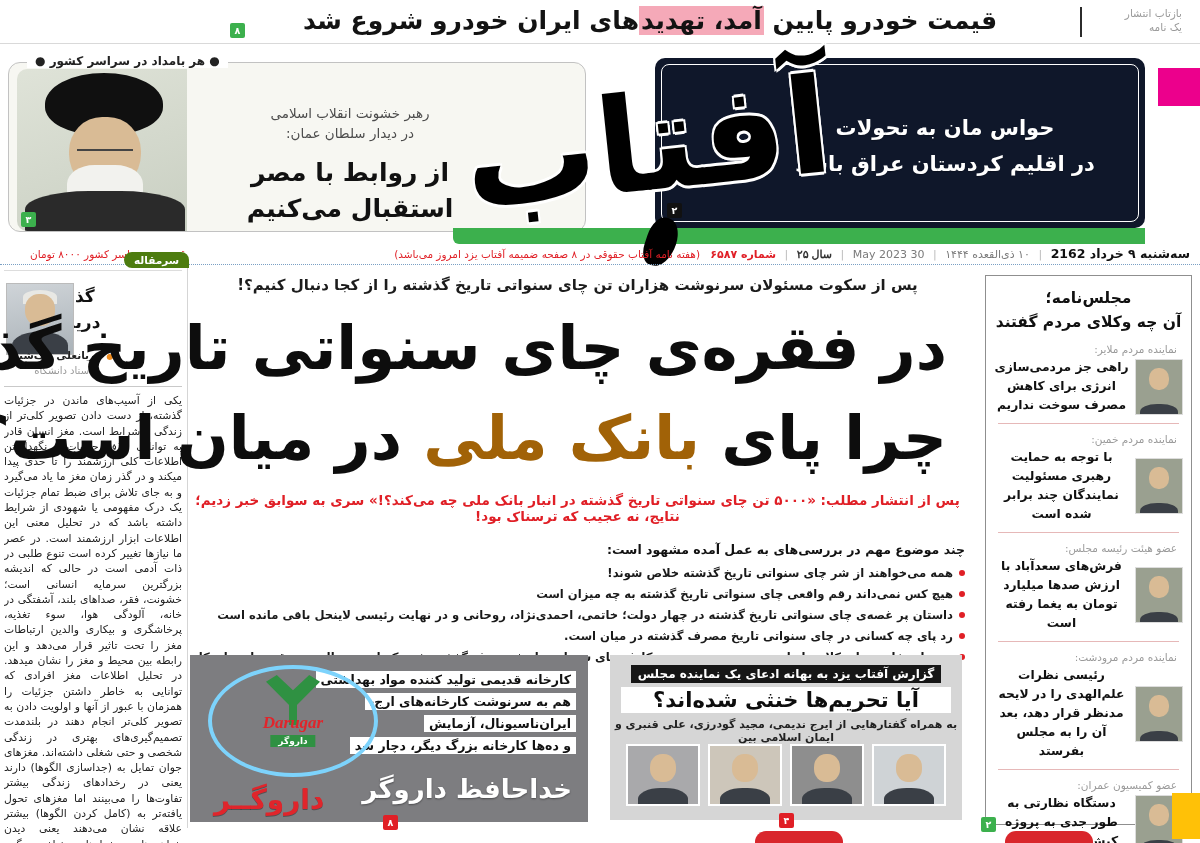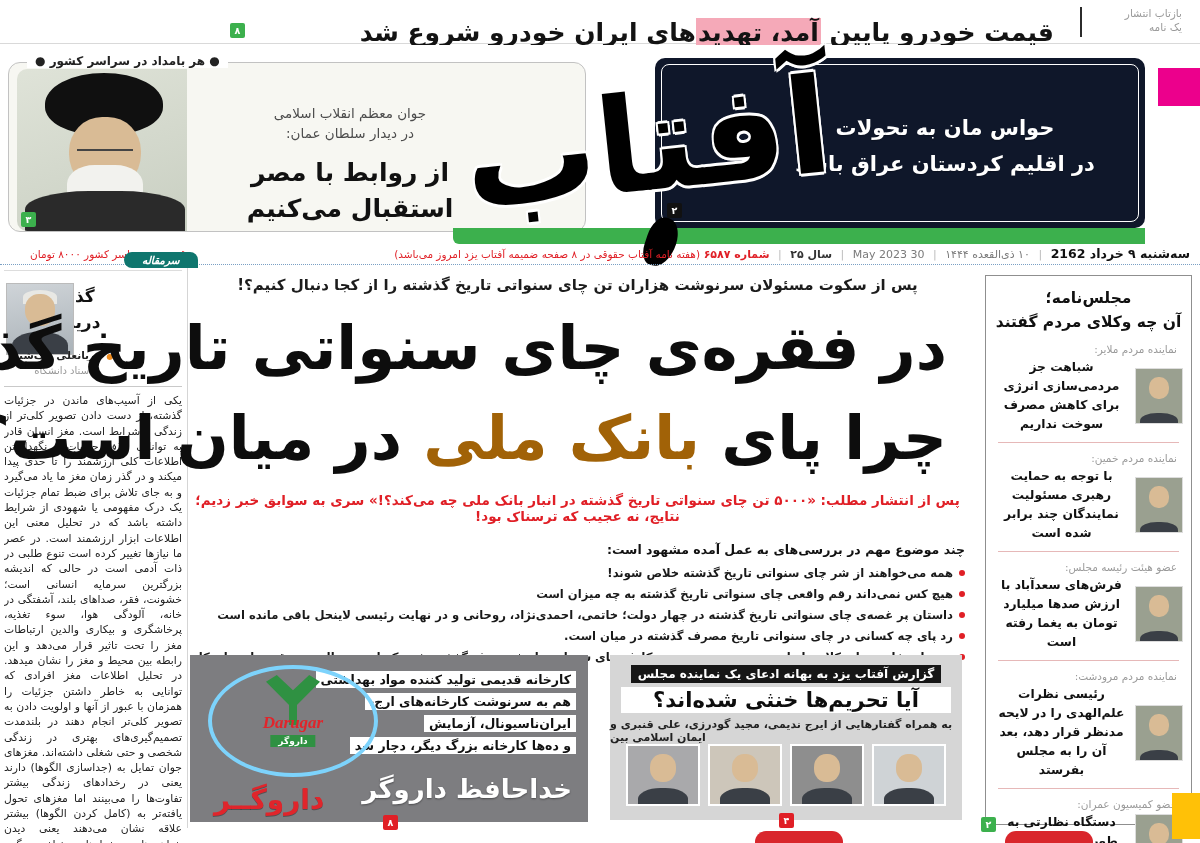--- a/index.html
+++ b/index.html
@@ -3,21 +3,21 @@
 <meta charset="utf-8">
 <style>
   html,body{margin:0;padding:0;background:#fff;}
   *{box-sizing:border-box;font-family:"DejaVu Sans",sans-serif;}
   #root{position:relative;width:1200px;height:843px;background:#fff;overflow:hidden;direction:rtl;}
 
   
   .banner{position:absolute;top:0;left:0;width:1200px;height:44px;border-bottom:1px solid #d9d9d9;background:#fff;}
   .banner-tag{position:absolute;top:6px;right:18px;width:90px;text-align:right;color:#9a9a9a;font-size:10.5px;line-height:14px;}
   .banner-vsep{position:absolute;top:7px;right:118px;width:2px;height:30px;background:#2b2b2b;}
-  .banner-headline{position:absolute;top:2px;right:130px;left:230px;margin:16px;font-size:25px;font-weight:bold;color:#131313;text-align:right;white-space:nowrap;letter-spacing:-0.5px;}
+  .banner-headline{position:absolute;top:2px;right:130px;left:230px;margin:4px;font-size:25px;font-weight:bold;color:#131313;text-align:center;white-space:nowrap;letter-spacing:-0.5px;}
   .banner-headline mark{background:#f5a9b8;color:#131313;padding:0 2px;}
   .badge{display:inline-block;min-width:15px;height:15px;line-height:15px;text-align:center;font-size:9.5px;font-weight:bold;color:#fff;border-radius:2px;}
   .badge.green{background:#3cb04d;}
   .badge.red{background:#e01f26;}
   .badge.black{background:#111;}
   .banner-badge{position:absolute;top:23px;right:955px;}
 
   
   .masthead{position:absolute;top:45px;left:0;width:1200px;height:200px;background:#fff;}
   .leader-box{position:absolute;top:17px;right:614px;width:578px;height:170px;border:1px solid #c2c2c2;border-radius:12px;background:#f7f7f2;}
@@ -42,28 +42,28 @@
   .logo{position:absolute;top:-12px;right:368px;width:260px;height:230px;font-size:132px;font-weight:bold;color:#000;
         transform:rotate(-6deg);line-height:210px;text-align:center;letter-spacing:-6px;
         text-shadow:-2px -2px 0 #fff,2px -2px 0 #fff,-2px 2px 0 #fff,2px 2px 0 #fff,0 3px 0 #fff,0 -3px 0 #fff;}
   .logo-tail{position:absolute;top:172px;right:524px;width:30px;height:50px;background:#000;border-radius:50% 50% 60% 40%;transform:rotate(18deg);}
 
   
   .dateline{position:absolute;top:245px;left:0;width:1200px;height:20px;border-bottom:1px dotted #7aa0c4;font-size:11px;color:#7a7a7a;}
   .dateline .right-group{position:absolute;right:10px;top:1px;white-space:nowrap;}
   .dateline .sep{color:#bbb;margin:0 5px;}
   .d-fa{font-weight:bold;color:#111;font-size:12.5px;}
-  .d-year{font-weight:bold;color:#333;}
+  .d-year{font-weight:bold;color:#333;font-family:Liberation Serif, serif;}
   .d-issue{font-weight:bold;color:#e01f26;}
   .d-note{position:absolute;right:500px;top:3px;color:#e01f26;font-size:10.5px;}
   .d-price{position:absolute;left:30px;top:3px;color:#e01f26;font-size:10.5px;}
 
   
   .editorial{position:absolute;top:252px;right:1018px;width:178px;height:580px;}
-  .ed-pill{position:absolute;top:0;left:120px;background:#0f766e;color:#fff;font-size:10.5px;font-weight:bold;border-radius:9px 9px 0 9px;padding:2px 18px;font-style:italic;}
+  .ed-pill{position:absolute;top:0;left:120px;background:#4d7c0f;color:#fff;font-size:10.5px;font-weight:bold;border-radius:9px 9px 0 9px;padding:2px 10px;}
   .ed-box{position:absolute;top:18px;right:0;width:178px;height:575px;border-top:1px solid #ddd;}
   .ed-head{position:relative;height:110px;}
   .ed-title{position:absolute;top:12px;right:72px;left:0;text-align:center;font-size:17px;font-weight:bold;line-height:26px;color:#111;}
   .ed-photo{position:absolute;top:12px;left:2px;width:68px;height:72px;border:1px solid #bbb;background:linear-gradient(170deg,#cfd4d8,#aab2b8);overflow:hidden;}
   .av-head{position:absolute;top:10px;left:50%;transform:translateX(-50%);width:30px;height:32px;background:#d9bb95;border-radius:46%;}
   .av-hair{position:absolute;top:6px;left:50%;transform:translateX(-50%);width:34px;height:14px;background:#e8e8e4;border-radius:50% 50% 0 0;}
   .av-body{position:absolute;bottom:-8px;left:50%;transform:translateX(-50%);width:56px;height:30px;background:#3a3f46;border-radius:45% 45% 0 0;}
   .ed-author{position:absolute;top:78px;right:60px;left:0;text-align:center;font-size:10.5px;font-weight:bold;color:#222;}
   .ed-author::before{content:"●";color:#f08c1e;font-size:8px;margin-left:4px;}
   .ed-role{position:absolute;top:94px;right:60px;left:0;text-align:center;font-size:10px;color:#999;}
@@ -95,21 +95,21 @@
   .dg-palm2{position:absolute;top:22px;left:50%;transform:translateX(-50%);width:8px;height:34px;background:#2f9142;}
   .dg-en{position:absolute;top:44px;left:0;right:0;text-align:center;color:#e0252b;font-family:"Liberation Serif",serif;font-style:italic;font-weight:bold;font-size:17px;}
   .dg-fa-chip{position:absolute;top:66px;left:50%;transform:translateX(-50%);background:#2f9142;color:#fff;font-size:9px;font-weight:bold;padding:1px 8px;}
   .dg-bigword{position:absolute;bottom:6px;left:24px;color:#e0252b;font-size:28px;font-weight:bold;letter-spacing:1px;text-shadow:0 1px 0 rgba(0,0,0,.35);}
   .dg-badge{position:absolute;bottom:-8px;right:190px;}
 
   
   .sanctions{position:absolute;top:655px;right:238px;width:352px;height:165px;background:#d6d6d6;}
   .sa-kicker{margin:10px auto 0;width:310px;background:#161616;color:#fff;font-size:12px;font-weight:bold;text-align:center;padding:2px 0;}
   .sa-headline{margin:4px auto 0;width:330px;background:#fff;color:#0d0d0d;font-size:21px;font-weight:bold;text-align:center;padding:1px 12px;letter-spacing:-0.5px;}
-  .sa-subhead{margin-top:5px;text-align:left;font-size:11px;font-weight:bold;color:#222;}
+  .sa-subhead{margin-top:5px;text-align:center;font-size:11px;font-weight:bold;color:#222;}
   .sa-photos{position:absolute;bottom:14px;right:16px;left:16px;display:flex;flex-direction:row;justify-content:space-between;}
   .sa-photo{position:relative;width:74px;height:62px;border:2px solid #fff;overflow:hidden;}
   .sa-photo .av-head{width:26px;height:28px;top:8px;}
   .sa-photo .av-body{width:50px;height:24px;}
   .p1{background:#cfd3d6;} .p2{background:#8e8e8e;} .p3{background:#cdc6ba;} .p4{background:#a9a9ab;}
   .sa-badge{position:absolute;bottom:-8px;right:168px;}
 
   
   .majles{position:absolute;top:275px;right:8px;width:207px;height:550px;border:1.5px solid #8f8f8f;background:#fff;padding:8px 8px 0;}
   .mj-title{text-align:center;font-weight:bold;color:#111;font-size:15.5px;line-height:24px;margin-top:2px;}
@@ -150,21 +150,21 @@
       <div class="leader-tagline">● هر بامداد در سراسر کشور ●</div>
       <div class="leader-photo">
         <div class="kh-turban"></div>
         <div class="kh-face"></div>
         <div class="kh-glasses"></div>
         <div class="kh-beard"></div>
         <div class="kh-robe"></div>
         <span class="badge green leader-photo-badge">۳</span>
       </div>
       <div class="leader-kicker">
-        <div>جوان معظم انقلاب اسلامی</div>
+        <div>رهبر خشونت انقلاب اسلامی</div>
         <div>در دیدار سلطان عمان:</div>
       </div>
       <div class="leader-headline">
         <div>از روابط با مصر</div>
         <div>استقبال می‌کنیم</div>
       </div>
     </div>
 
     <div class="green-strip"></div>
 
@@ -285,21 +285,21 @@
       <div>آن چه وکلای مردم گفتند</div>
     </div>
 
     <div class="mj-item">
       <div class="mj-label">نماینده مردم ملایر:</div>
       <div class="mj-row">
         <div class="mj-photo">
             <div class="av-head"></div>
             <div class="av-body"></div>
           </div>
-        <div class="mj-headline">شباهت جز مردمی‌سازی انرژی برای کاهش مصرف سوخت نداریم</div>
+        <div class="mj-headline">راهی جز مردمی‌سازی انرژی برای کاهش مصرف سوخت نداریم</div>
       </div>
     </div>
     <hr class="mj-sep">
 
     <div class="mj-item">
       <div class="mj-label">نماینده مردم خمین:</div>
       <div class="mj-row">
         <div class="mj-photo">
             <div class="av-head"></div>
             <div class="av-body"></div>

